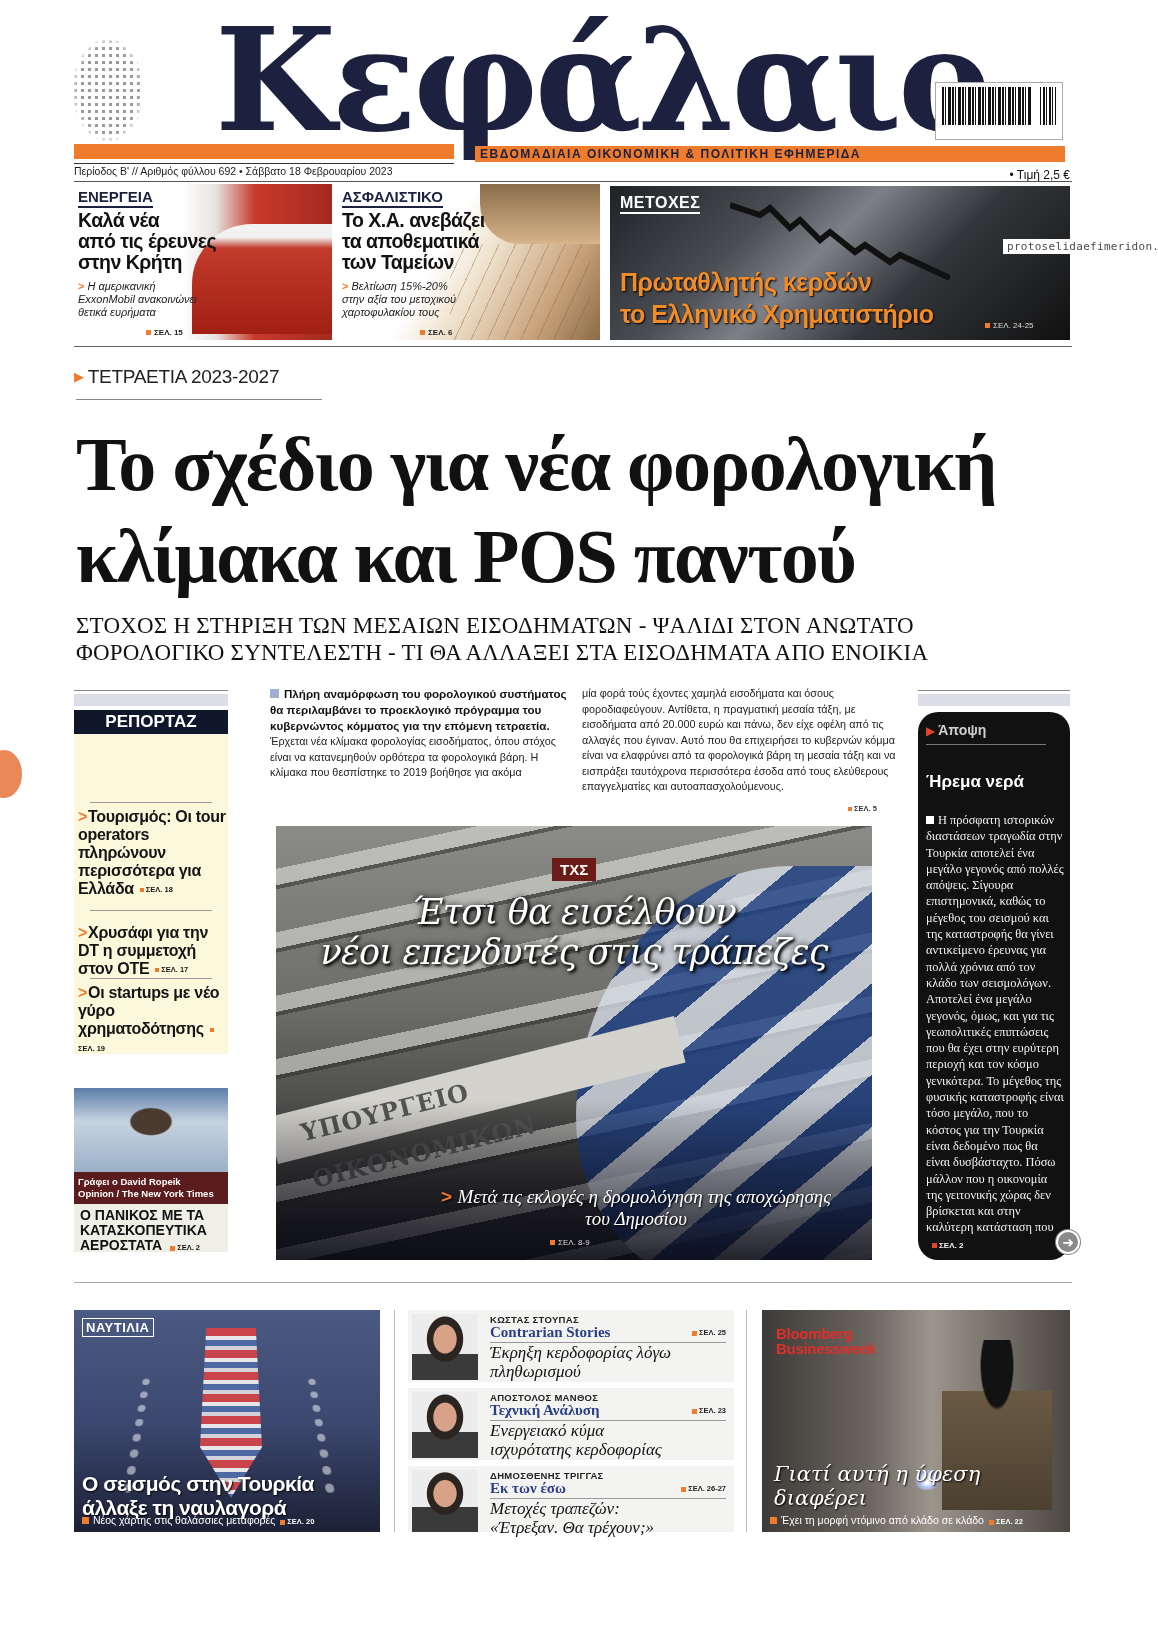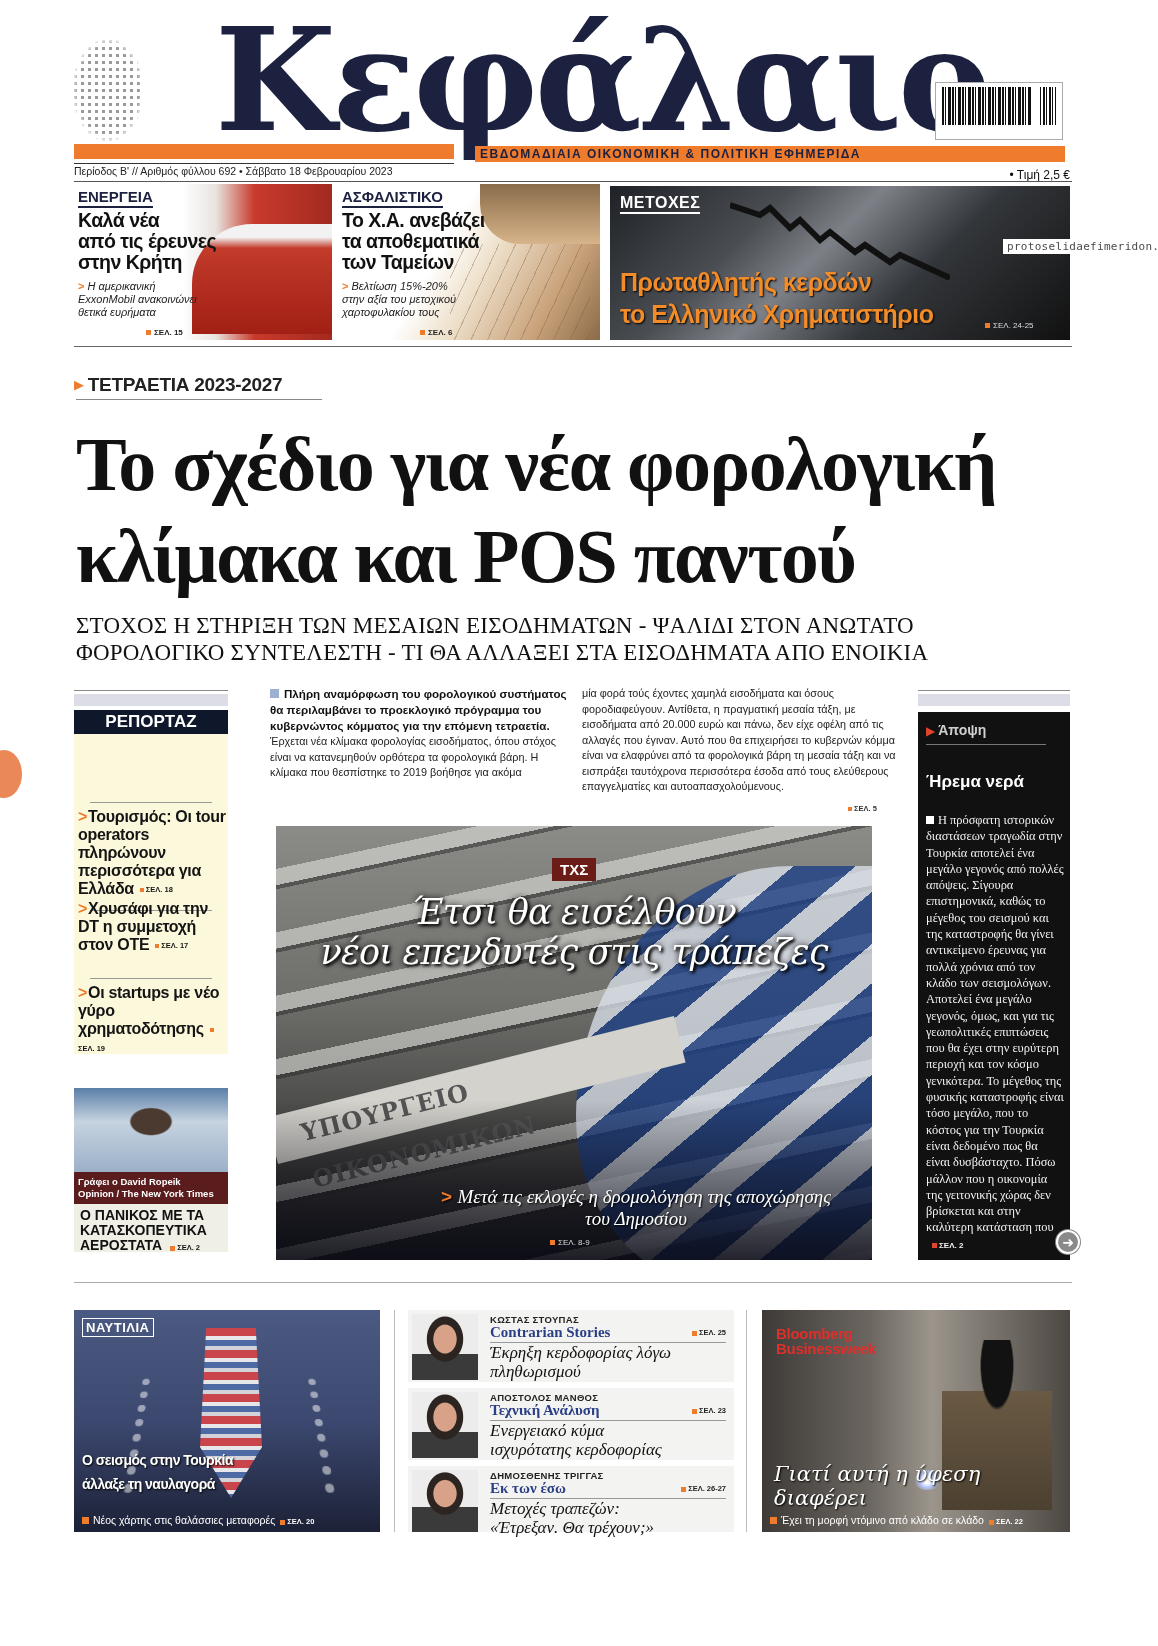--- a/index.html
+++ b/index.html
@@ -44,21 +44,21 @@
   .t3 .zig { position: absolute; left: 120px; top: 14px; width: 220px; height: 80px; }
   .t3 .label { position: absolute; left: 10px; top: 8px; font-weight: bold; font-size: 16px; color: #fff; border-bottom: 2px solid #fff; line-height: 18px; letter-spacing: 0.5px; }
   .t3 .head { position: absolute; left: 10px; top: 80px; font-weight: bold; font-size: 25px; line-height: 32px; color: #f28c28; letter-spacing: -0.5px; text-shadow: 1px 1px 2px #000; }
   .t3 .page { position: absolute; left: 375px; top: 135px; font-size: 8px; color: #ddd; }
   .t3 .page::before { content: ""; display: inline-block; width: 5px; height: 5px; background: #ef7b2c; margin-right: 3px; vertical-align: middle; }
   .watermark { left: 1003px; top: 239px; background: #fff; padding: 1px 4px; font-size: 11px; color: #4a4a4a; font-family: "DejaVu Sans Mono", monospace; letter-spacing: 0.3px; }
 
   .rule3 { left: 74px; top: 346px; width: 998px; height: 1px; background: #666; }
 
   
-  .kicker { left: 74px; top: 374px; font-weight: bold; font-size: 19px; color: #222; letter-spacing: -0.3px; }
+  .kicker { left: 74px; top: 366px; font-weight: normal; font-size: 19px; color: #222; letter-spacing: -0.3px; }
   .kicker .tri { color: #ef7b2c; font-size: 13px; margin-right: 4px; vertical-align: 2px; }
   .kicker-rule { left: 76px; top: 399px; width: 246px; height: 1px; background: #888; }
   .headline { left: 76px; top: 418px; font-family: "Liberation Serif", "DejaVu Serif", serif; font-weight: bold; font-size: 76px; line-height: 92px; color: #111; letter-spacing: -1.5px; }
   .subhead { left: 76px; top: 612px; font-family: "Liberation Serif", "DejaVu Serif", serif; font-size: 23px; line-height: 27px; color: #111; letter-spacing: 0.2px; }
 
   
   .sb-rule { left: 74px; top: 690px; width: 154px; height: 1px; background: #888; }
   .sb-band { left: 74px; top: 694px; width: 154px; height: 12px; background: #dcdde7; }
   .sb-box { left: 74px; top: 710px; width: 154px; height: 344px; background: #fcf8dc; }
   .sb-title { left: 74px; top: 710px; width: 154px; height: 24px; background: #0f172a; color: #fff; font-weight: bold; font-size: 17px; text-align: center; line-height: 24px; }
@@ -93,39 +93,39 @@
   .photo-tag { left: 552px; top: 858px; background: #6b1c16; color: #fff; font-weight: bold; font-size: 15px; padding: 3px 8px; }
   .photo-head { left: 276px; top: 892px; width: 596px; text-align: center; font-family: "DejaVu Serif", "Liberation Serif", serif; font-style: italic; font-size: 35px; line-height: 40px; color: #fff; text-shadow: 2px 2px 3px #000, 0 0 6px #000; letter-spacing: -0.8px; }
   .photo-sub { left: 276px; top: 1186px; width: 720px; text-align: center; font-family: "Liberation Serif", serif; font-style: italic; font-size: 19px; line-height: 22px; color: #fff; text-shadow: 1px 1px 2px #000; }
   .photo-sub .arr { color: #ef7b2c; font-style: normal; font-weight: bold; font-family: "Liberation Sans", sans-serif; }
   .photo-page { left: 550px; top: 1238px; font-size: 8px; color: #ddd; }
   .photo-page::before { content: ""; display: inline-block; width: 5px; height: 5px; background: #ef7b2c; margin-right: 3px; vertical-align: middle; }
 
   
   .op-rule { left: 918px; top: 690px; width: 152px; height: 1px; background: #888; }
   .op-band { left: 918px; top: 694px; width: 152px; height: 12px; background: #dcdde7; }
-  .op-box { left: 918px; top: 712px; width: 152px; height: 548px; background: #111; color: #fff; padding: 0 8px; }
+  .op-box { left: 918px; top: 712px; width: 152px; height: 548px; background: #111; color: #fff; padding: 0 8px; border-radius: 20px; }
   .op-kicker { position: absolute; left: 8px; top: 10px; font-weight: bold; font-size: 14px; color: #cfcfcf; }
   .op-kicker .tri { color: #e3452c; margin-right: 3px; font-size: 12px; }
   .op-kick-rule { position: absolute; left: 8px; top: 32px; width: 120px; height: 1px; background: #777; }
   .op-title { position: absolute; left: 8px; top: 60px; font-weight: bold; font-size: 17px; color: #fff; }
   .op-text { position: absolute; left: 8px; top: 100px; width: 138px; font-family: "Liberation Serif", "DejaVu Serif", serif; font-size: 12.4px; line-height: 16.3px; color: #f2f2f2; }
   .op-text .sq { display: inline-block; width: 8px; height: 8px; background: #fff; margin-right: 4px; }
   .op-text .pg { font-family: "Liberation Sans", sans-serif; font-weight: bold; font-size: 8px; margin-left: 6px; }
   .op-text .pg::before { content: ""; display: inline-block; width: 5px; height: 5px; background: #e3452c; margin-right: 2px; vertical-align: middle; }
   .op-arrow { left: 1056px; top: 1230px; width: 24px; height: 24px; border-radius: 50%; background: #8a8a8a; border: 2px solid #fff; color: #fff; font-size: 14px; line-height: 20px; text-align: center; font-weight: bold; box-shadow: 0 0 0 1px #888; }
 
   .rule4 { left: 74px; top: 1282px; width: 998px; height: 1px; background: #aaa; }
 
   
   .b1 { left: 74px; top: 1310px; width: 306px; height: 222px; overflow: hidden; background: linear-gradient(180deg, #4b5a82 0%, #3c4870 50%, #1c2136 100%); }
   .b1 .ship { position: absolute; left: 126px; top: 18px; width: 62px; height: 170px; background: repeating-linear-gradient(180deg, #c9454b 0 8px, #e7e7ea 8px 12px, #4d6aa5 12px 18px, #d2d2d8 18px 22px); clip-path: polygon(10% 0, 90% 0, 100% 70%, 50% 100%, 0 70%); }
   .b1 .wake { position: absolute; left: 60px; top: 60px; width: 190px; height: 120px; border-left: 8px dotted rgba(255,255,255,.5); border-right: 8px dotted rgba(255,255,255,.5); transform: perspective(200px) rotateX(20deg); }
   .b1 .label { position: absolute; left: 8px; top: 8px; font-weight: bold; font-size: 13px; color: #fff; border: 1px solid #fff; padding: 1px 3px; letter-spacing: 0.5px; }
-  .b1 .head { position: absolute; left: 8px; top: 138px; font-weight: bold; font-size: 14px; line-height: 24px; color: #fff; letter-spacing: -0.5px; text-shadow: 1px 1px 2px #000; }
+  .b1 .head { position: absolute; left: 8px; top: 162px; font-weight: bold; font-size: 21px; line-height: 24px; color: #fff; letter-spacing: -0.5px; text-shadow: 1px 1px 2px #000; }
   .b1 .sub { position: absolute; left: 8px; top: 204px; font-size: 10.5px; color: #fff; }
   .b1 .sub .ico, .b3 .sub .ico { display: inline-block; width: 7px; height: 7px; background: #ef7b2c; margin-right: 4px; }
   .pgw { font-size: 7.5px; font-weight: bold; margin-left: 5px; }
   .pgw::before { content: ""; display: inline-block; width: 5px; height: 5px; background: #ef7b2c; margin-right: 2px; vertical-align: middle; }
 
   .b2 { left: 408px; top: 1310px; width: 326px; height: 222px; }
   .col-item { position: absolute; left: 0; width: 326px; height: 72px; background: #f3f3f1; }
   .col-photo { position: absolute; left: 4px; top: 4px; width: 66px; height: 66px; background: radial-gradient(ellipse at 50% 38%, #d7a288 0 24%, #2c2420 26% 38%, transparent 40%), linear-gradient(180deg, #ececec 0 60%, #3a3a3a 60%); }
   .col-name { position: absolute; left: 82px; top: 4px; font-weight: bold; font-size: 9.5px; color: #222; letter-spacing: 0.3px; }
   .col-section { position: absolute; left: 82px; top: 14px; font-family: "Liberation Serif", "DejaVu Serif", serif; font-weight: bold; font-size: 15px; color: #2b3f86; }
@@ -226,21 +226,21 @@
 </div>
 <div class="abs lead-col lead2">μία φορά τούς έχοντες χαμηλά εισοδήματα και όσους φοροδιαφεύγουν. Αντίθετα, η πραγματική μεσαία τάξη, με εισοδήματα από 20.000 ευρώ και πάνω, δεν είχε οφέλη από τις αλλαγές που έγιναν. Αυτό που θα επιχειρήσει το κυβερνών κόμμα είναι να ελαφρύνει από τα φορολογικά βάρη τη μεσαία τάξη και να εισπράξει ταυτόχρονα περισσότερα έσοδα από τους ελεύθερους επαγγελματίες και αυτοαπασχολούμενους.</div>
 <div class="abs lead-page">ΣΕΛ. 5</div>
 
 <div class="abs sb-rule"></div>
 <div class="abs sb-band"></div>
 <div class="abs sb-box">
   <div class="sb-sep" style="top:92px;"></div>
   <div class="sb-item" style="top:98px;"><span class="arr">&gt;</span><span>Τουρισμός: Οι tour operators πληρώνουν περισσότερα για Ελλάδα</span><span class="pg">ΣΕΛ. 18</span></div>
   <div class="sb-sep" style="top:200px;"></div>
-  <div class="sb-item" style="top:190px;"><span class="arr">&gt;</span><span>Χρυσάφι για την DT η συμμετοχή στον ΟΤΕ</span><span class="pg">ΣΕΛ. 17</span></div>
+  <div class="sb-item" style="top:214px;"><span class="arr">&gt;</span><span>Χρυσάφι για την DT η συμμετοχή στον ΟΤΕ</span><span class="pg">ΣΕΛ. 17</span></div>
   <div class="sb-sep" style="top:268px;"></div>
   <div class="sb-item" style="top:274px;"><span class="arr">&gt;</span><span>Οι startups με νέο γύρο χρηματοδότησης</span><span class="pg">ΣΕΛ. 19</span></div>
 </div>
 <div class="abs sb-title">ΡΕΠΟΡΤΑΖ</div>
 
 <div class="abs balloon"></div>
 <div class="abs credit">
   <div>Γράφει ο David Ropeik</div>
   <div>Opinion / The New York Times</div>
 </div>

